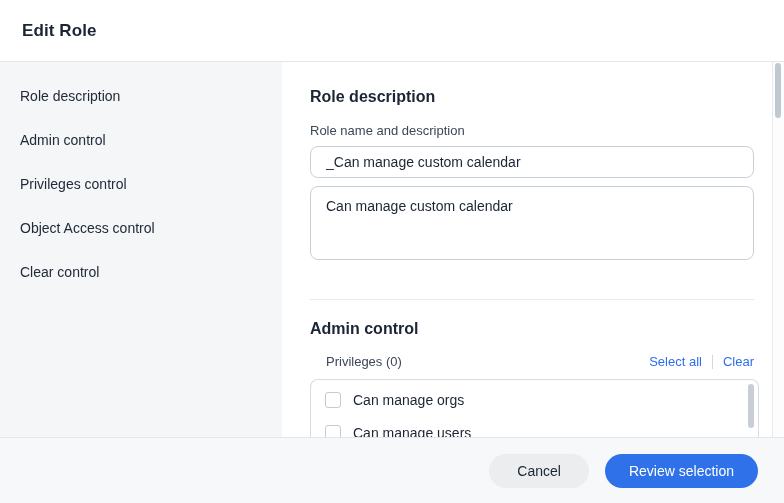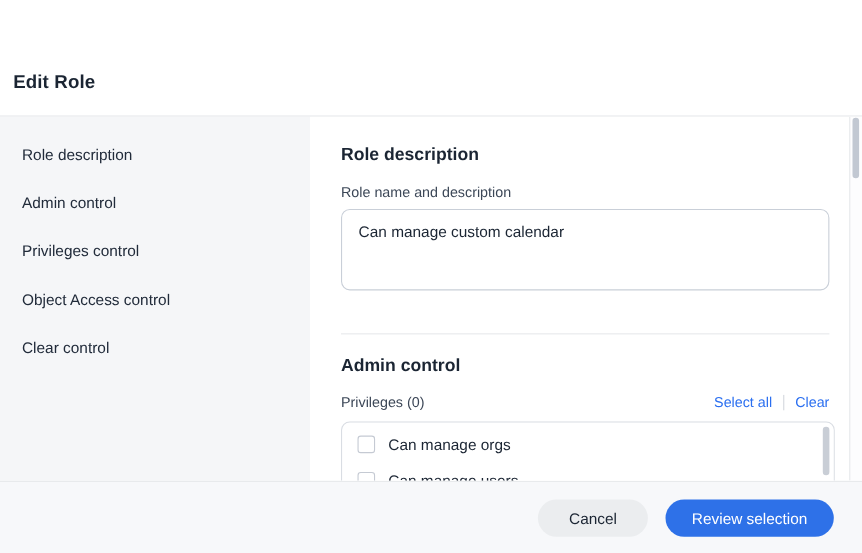--- a/index.html
+++ b/index.html
@@ -9,24 +9,23 @@
     background: #ffffff;
     color: #1b2533;
     overflow: hidden;
   }
   .modal { width: 784px; height: 503px; display: flex; flex-direction: column; background: #fff; }
 
   
   .header {
     height: 62px; flex: 0 0 62px;
     display: flex; align-items: center;
-    padding-left: 12px;
+    padding-left: 22px;
     border-bottom: 1px solid #e4e6e9;
     background: #fff;
-    margin-top: 44px;
   }
   .header-title { font-size: 17px; font-weight: 700; letter-spacing: 0.1px; color: #1b2533; }
 
   
   .body { flex: 1 1 auto; display: flex; overflow: hidden; position: relative; }
 
   .sidebar {
     width: 282px; flex: 0 0 282px;
     background: #f5f6f8;
     padding-top: 12px;
@@ -64,21 +63,21 @@
   }
 
   .section-divider { margin-top: 39px; height: 1px; background: #e7e9ec; border: none; }
 
   .admin-heading { margin-top: 20px; }
 
   .privileges-row {
     margin-top: 16px;
     display: flex; align-items: center; justify-content: space-between;
   }
-  .privileges-label { font-size: 13px; color: #3c4757; }
+  .privileges-label { font-size: 13px; color: #3c4757; margin-left: 16px; }
   .priv-links { display: flex; align-items: center; }
   .link { font-size: 13px; color: #2b6ff0; cursor: pointer; }
   .link-sep { width: 1px; height: 14px; background: #d4d8de; margin: 0 10px; }
 
   .priv-box {
     margin-top: 10px;
     width: 449px;
     border: 1px solid #d9dde3; border-radius: 8px 8px 0 0;
     border-bottom: none;
     position: relative;
@@ -159,20 +158,21 @@
       </div>
     </div>
 
     <div class="main">
       <div class="main-inner">
 
         <div class="section-heading">Role description</div>
 
         <div class="field-label">Role name and description</div>
 
+        <input class="text-input" type="text" value="_Can manage custom calendar" style="">
 
         <textarea class="text-area" style="">Can manage custom calendar</textarea>
 
         <hr class="section-divider">
 
         <div class="section-heading admin-heading">Admin control</div>
 
         <div class="privileges-row">
           <div class="privileges-label">Privileges (0)</div>
           <div class="priv-links">

